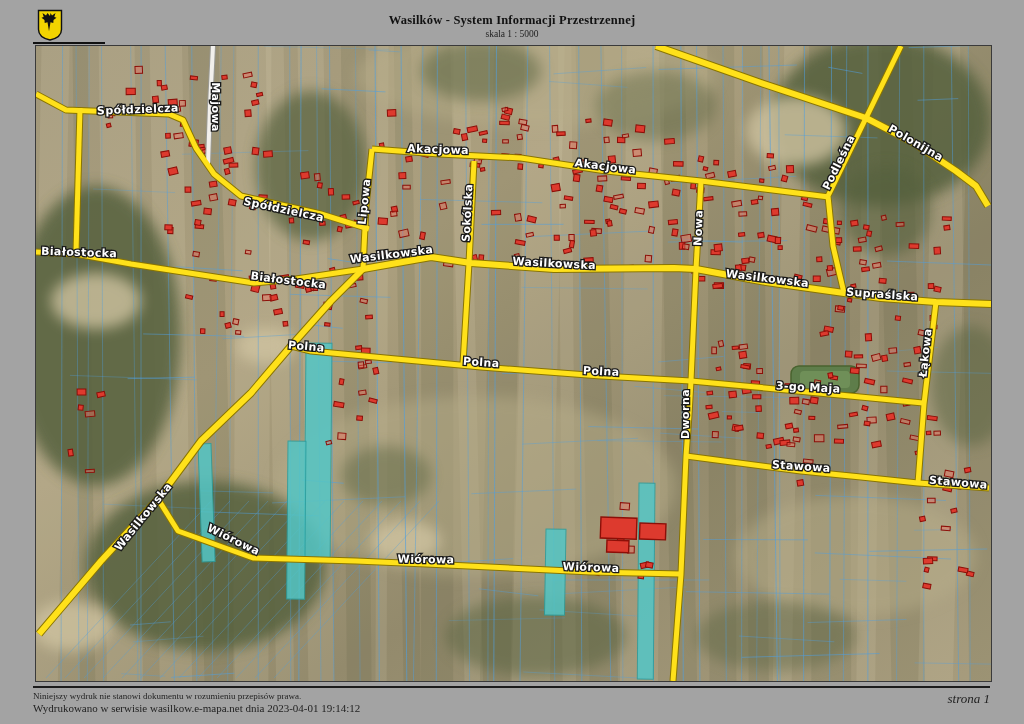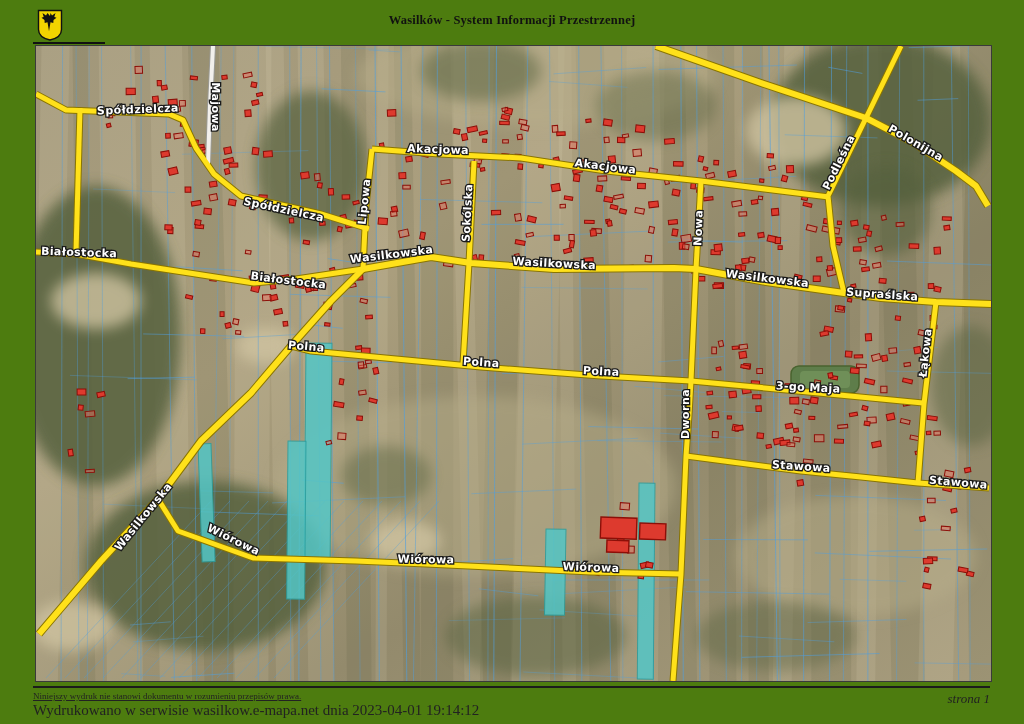--- a/index.html
+++ b/index.html
@@ -1,42 +1,43 @@
 <!DOCTYPE html>
 <html><head>
 <meta charset="utf-8">
 <style>
   html,body{margin:0;padding:0;background:#fff;width:1024px;height:724px;overflow:hidden;}
   body{font-family:"Liberation Serif",serif;position:relative;}
-  .page{position:absolute;inset:0;background:#4d7c0f;}
+  .page{position:absolute;inset:0;background:#a3a3a3;}
   .hdr-title{position:absolute;top:13px;left:0;width:100%;text-align:center;
     font-weight:bold;font-size:12.5px;color:#111;letter-spacing:.2px;}
   .hdr-scale{position:absolute;top:29px;left:0;width:100%;text-align:center;
     font-size:9.5px;color:#222;}
   .logo{position:absolute;left:37px;top:9px;width:26px;height:32px;}
   .logo-rule{position:absolute;left:33px;top:42px;width:72px;height:2px;background:#111;}
   .map-frame{position:absolute;left:35px;top:45px;width:955px;height:635px;
     border:1px solid #3a3a3a;box-sizing:content-box;overflow:hidden;background:#a39a7a;}
   .ftr-rule{position:absolute;left:33px;top:686px;width:957px;height:2px;background:#1c1c1c;}
-  .ftr-line1{position:absolute;left:33px;top:691px;font-size:9px;color:#222;text-decoration:underline;}
-  .ftr-line2{position:absolute;left:33px;top:702px;font-size:15px;color:#222;}
+  .ftr-line1{position:absolute;left:33px;top:691px;font-size:9px;color:#222;}
+  .ftr-line2{position:absolute;left:33px;top:702px;font-size:11px;color:#222;}
   .ftr-page{position:absolute;right:34px;top:691px;font-size:13px;font-style:italic;color:#222;}
 </style>
 </head>
 <body>
 
 <div class="page">
 
   <svg class="logo" viewBox="0 0 26 32" aria-hidden="true">
     <path d="M1.5,1.5 h23 v19 q0,8 -11.5,10.5 q-11.5,-2.5 -11.5,-10.5 z" fill="#f2d400" stroke="#111" stroke-width="1.4"></path>
     <path d="M13,7 l-2.5,-3 l-1.5,2.5 l-3.5,-2.5 l1.2,4 l-2.2,0.8 l3,2.2 l0.2,3 l2.8,-0.8 l1.5,9 l1.5,-9 l2.8,0.8 l0.2,-3 l3,-2.2 l-2.2,-0.8 l1.2,-4 l-3.5,2.5 l-1.5,-2.5 z" fill="#111"></path>
   </svg>
   <div class="logo-rule"></div>
 
   <div class="hdr-title">Wasilków - System Informacji Przestrzennej</div>
+  <div class="hdr-scale">skala 1 : 5000</div>
 
   <div class="map-frame" id="mapFrame"><svg width="955" height="635" viewBox="0 0 955 635">
         <defs>
           <linearGradient id="bgG" x1="0" y1="0" x2="1" y2="1">
             <stop offset="0%" stop-color="#a1977a"></stop>
             <stop offset="35%" stop-color="#ab9f7e"></stop>
             <stop offset="65%" stop-color="#938a6c"></stop>
             <stop offset="100%" stop-color="#a79c7d"></stop>
           </linearGradient>
           <filter id="soft" x="-40%" y="-40%" width="180%" height="180%">

